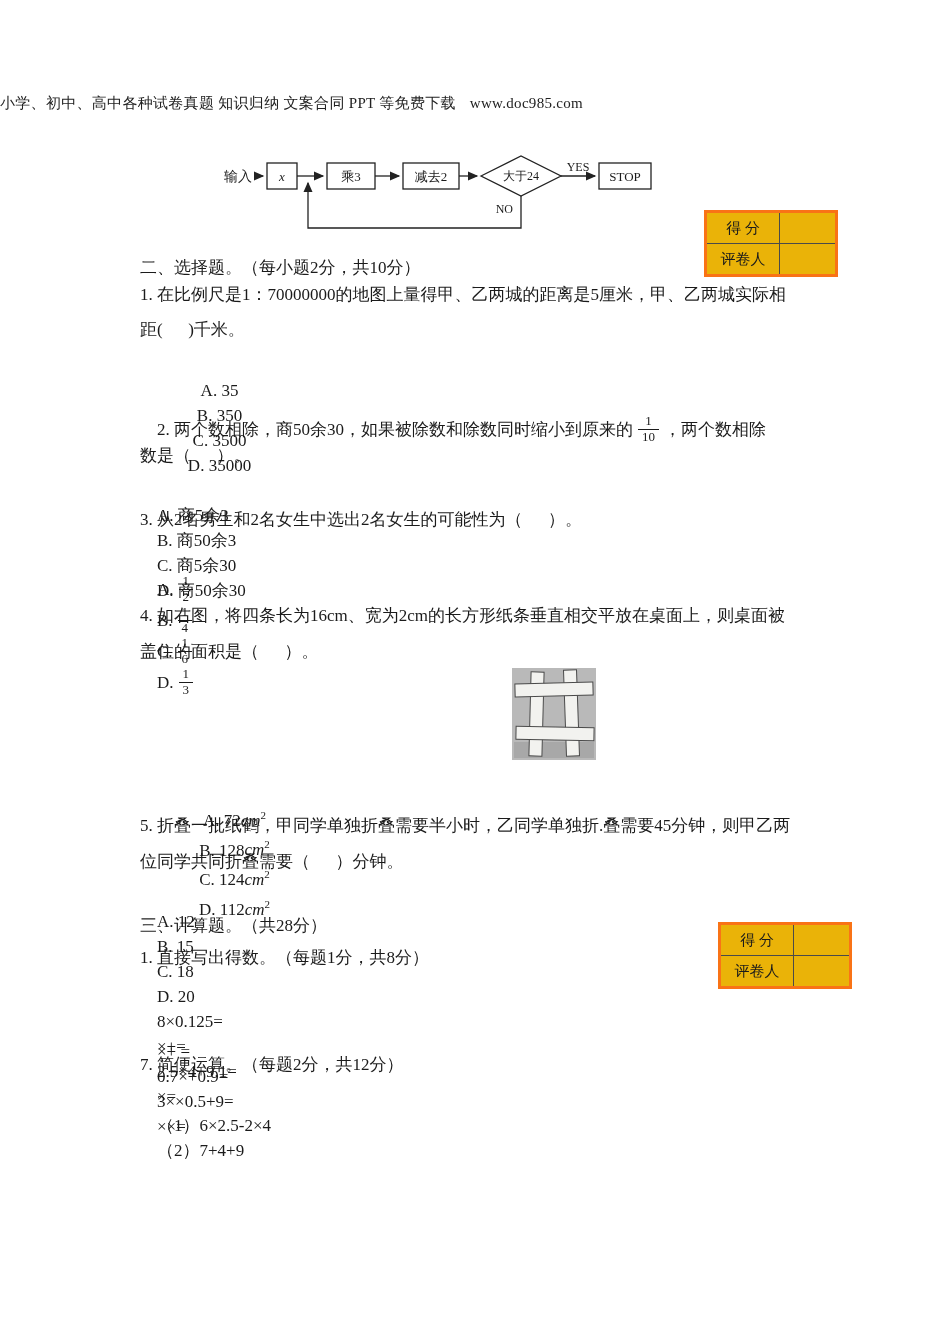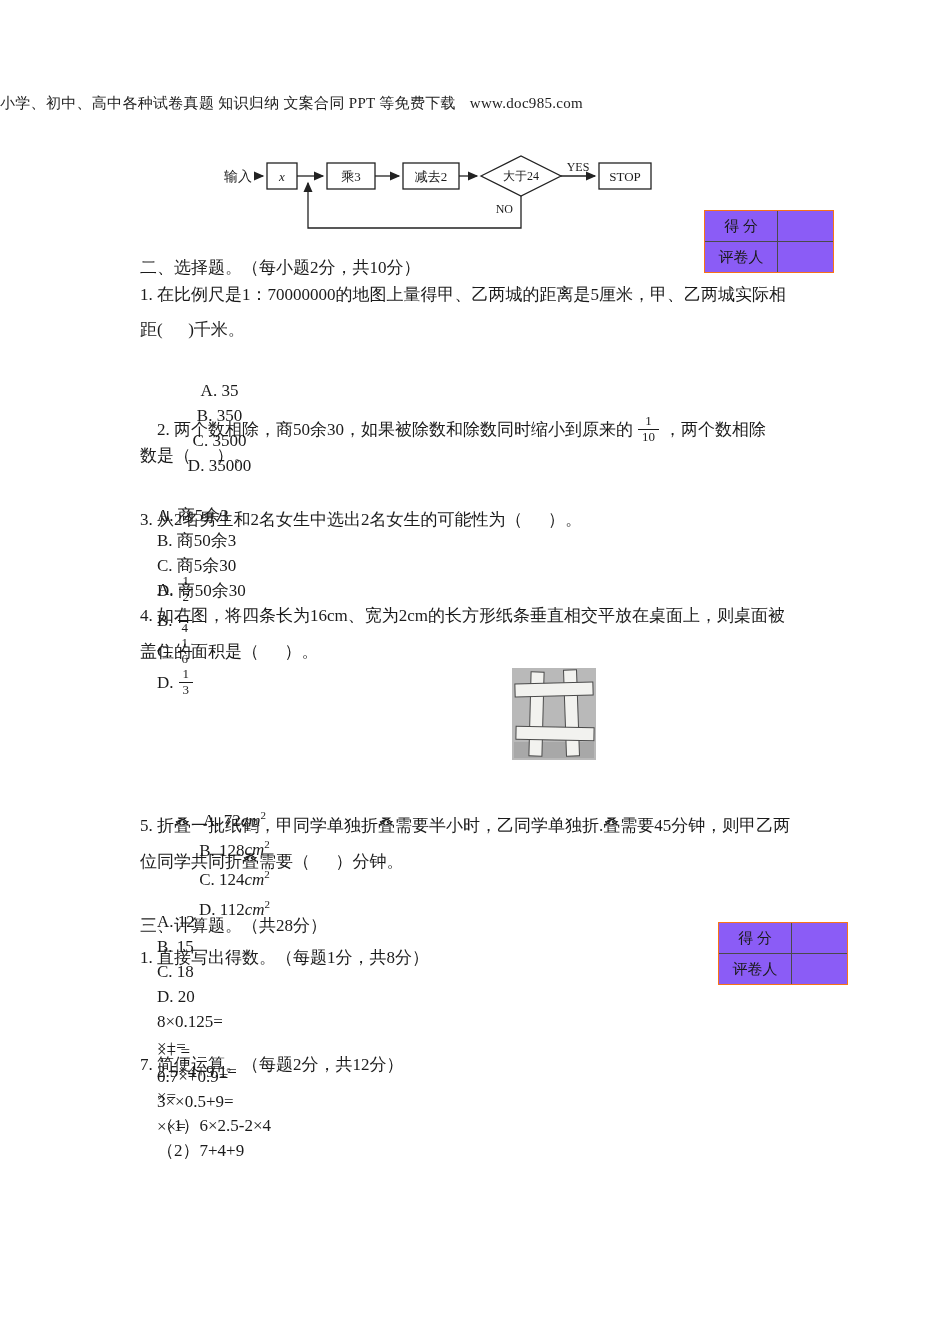--- a/index.html
+++ b/index.html
@@ -7,21 +7,21 @@
         font-family:"Liberation Serif","DejaVu Serif",serif;color:#1b1b1b;overflow:hidden;}
   .header{position:absolute;top:62px;left:0;width:100%;text-align:left;font-size:15px;letter-spacing:.3px;color:#222;margin-top:32px;}
   .header .header-url{margin-left:10px;}
   .tline{position:absolute;left:140px;font-size:17px;line-height:24px;white-space:pre;}
   .opt{display:inline-block;white-space:pre;vertical-align:middle;}
   .frac{display:inline-block;vertical-align:middle;text-align:center;font-size:13px;line-height:1.15;margin:0 5px;transform:translateY(-2px);}
   .frac .num{display:block;padding:0 4px;border-bottom:1px solid #1b1b1b;}
   .frac .den{display:block;padding:0 4px;}
   .unit i{font-style:italic;font-family:"Liberation Serif","DejaVu Serif",serif;}
   .unit sup{font-size:11px;}
-  .score-table{position:absolute;border:1px solid #f97316;background:#8b5cf6;}
+  .score-table{position:absolute;border:3px solid #f97316;background:#eab308;}
   .score-row{display:flex;}
   .score-row + .score-row{border-top:1px solid #4a4a4a;}
   .score-label{width:72px;height:30px;line-height:30px;text-align:center;font-size:15px;border-right:1px solid #4a4a4a;}
   .score-value{width:55px;height:30px;}
   .flowchart{position:absolute;left:220px;top:146px;}
   .photo{position:absolute;left:512px;top:668px;line-height:0;}
   svg text{font-family:"Liberation Serif","DejaVu Serif",serif;}
 </style>
 </head>
 <body>

